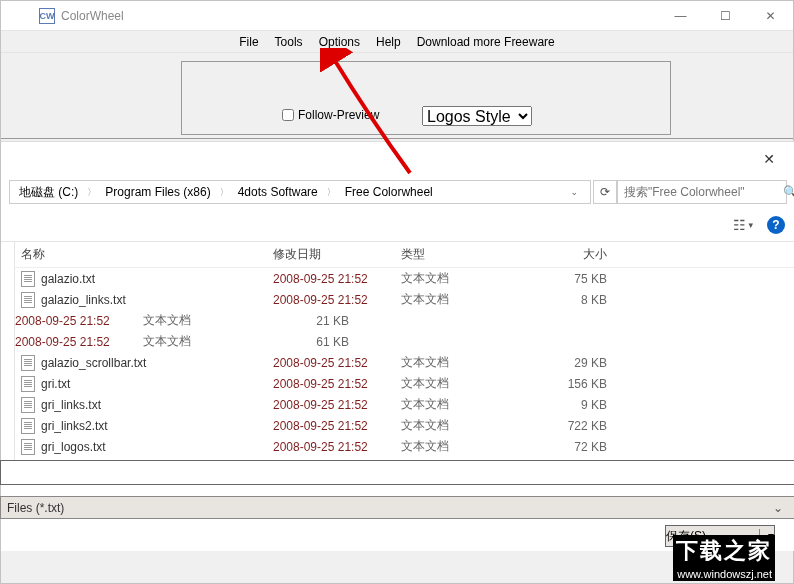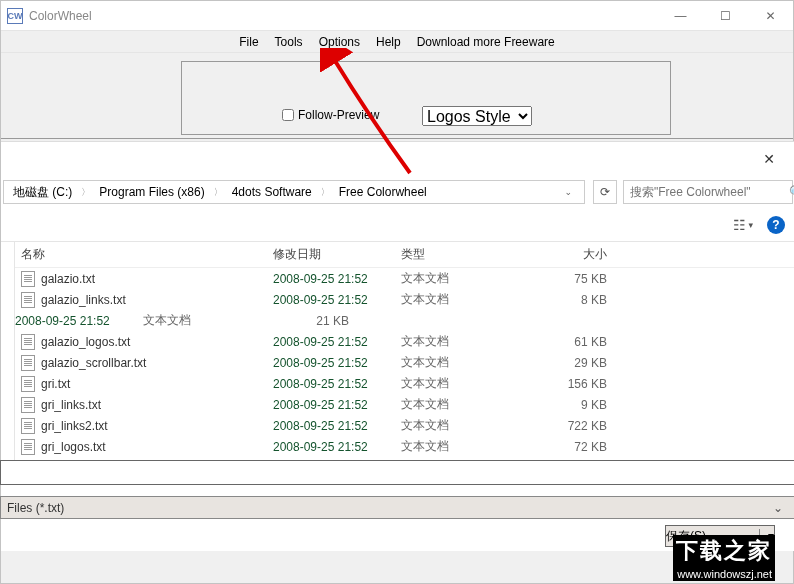--- a/index.html
+++ b/index.html
@@ -1,20 +1,20 @@
 <!DOCTYPE html>
 <html><head>
 <meta charset="utf-8">
 <style>
   * { box-sizing: border-box; margin: 0; padding: 0; font-family: "Segoe UI", "Microsoft YaHei", sans-serif; }
   body { width: 794px; height: 584px; background: #fff; position: relative; overflow: hidden; font-size: 12px; }
 
   
   .app-window { position: absolute; top: 0; left: 0; width: 794px; height: 584px; border: 1px solid #c3c3c3; background: #f0f0f0; }
-  .titlebar { height: 30px; display: flex; align-items: center; border-bottom: 1px solid #e5e5e5; background: #fff; }
+  .titlebar { height: 30px; display: flex; align-items: center; border-bottom: 1px solid #e5e5e5; background: #fff; padding-left: 32px; }
   .titlebar .app-icon { width: 16px; height: 16px; margin: 0 6px; display:inline-flex;align-items:center;justify-content:center;font-size:9px;font-weight:bold;color:#5a7ab8;border:1px solid #5a7ab8;}
   .titlebar .title { flex: 1; color: #888; font-size: 12px; }
   .win-btns { display: flex; height: 100%; }
   .win-btn { width: 45px; display:flex;align-items:center;justify-content:center;color:#666; }
 
   .menubar { height: 22px; background: #f0f0f0; display:flex;justify-content:center;align-items:center;gap:4px;border-bottom:1px solid #e5e5e5;}
   .menu-item { padding: 2px 6px; cursor:default; }
 
   .toolbar-area { height: 86px; background: #f0f0f0; position:relative; border-bottom:1px solid #999;}
   .toolbar-panel { position:absolute; left:180px; top:8px; width:490px; height:74px; border:1px solid #999; background:#f0f0f0;}
@@ -22,21 +22,21 @@
   .follow-row input[type=checkbox]{width:12px;height:12px;}
   .style-select { position:absolute; left:240px; top:44px; width:110px; height:20px; font-size:16px;}
 
   
   .arrow-svg { position:absolute; left:319px; top:47px; width:100px; height:130px; pointer-events:none; z-index:50;}
 
   
   .dialog { position:absolute; top:140px; left:0; width:794px; height:410px; background:#fff; border-top:1px solid #ddd;}
   .dlg-header { height:34px; display:flex;align-items:center;justify-content:flex-end;padding-right:6px;}
   .dlg-close { width:40px;height:28px;display:flex;align-items:center;justify-content:center;color:#333;font-size:14px;}
-  .breadcrumb-row { height:32px; display:flex;align-items:center;padding:0 2px;gap:6px;}
+  .breadcrumb-row { height:32px; display:flex;align-items:center;padding:0 8px;}
   .breadcrumb { flex:1;height:24px;border:1px solid #ccc;display:flex;align-items:center;padding:0 6px;gap:2px;font-size:12px;}
   .bc-sep { color:#888;font-size:9px;padding:0 4px;}
   .bc-item { padding:1px 3px;}
   .bc-dropdown { margin-left:auto;color:#666;font-size:9px;padding:0 6px;}
   .refresh-btn { width:24px;height:24px;border:1px solid #ccc;display:flex;align-items:center;justify-content:center;color:#555;margin-left:2px;}
   .search-box { width:170px;height:24px;border:1px solid #ccc;display:flex;align-items:center;padding:0 6px;gap:4px;color:#888;}
   .search-box input { border:none;outline:none;flex:1;font-size:12px;color:#333;}
   .search-box .mag { color:#2a6cc9;}
 
   .toolbar-row { height:34px;border-bottom:1px solid #e5e5e5;display:flex;align-items:center;justify-content:flex-end;padding:0 10px;gap:14px;color:#555;}
@@ -46,21 +46,21 @@
   .file-area { display:flex; height:218px; }
   .split-bar { width:14px;border-right:1px solid #e5e5e5;}
   .listing { flex:1; overflow:auto;}
   .col-headers { display:flex;height:26px;align-items:center;color:#444;font-size:12px;border-bottom:1px solid #eee;}
   .col-name { width:258px;padding-left:6px;}
   .col-date { width:128px;}
   .col-type { width:118px;}
   .col-size { width:118px;text-align:right;padding-right:30px;}
   .file-row { display:flex;height:21px;align-items:center;font-size:12px;color:#333;}
   .file-row .fn { width:258px;display:flex;align-items:center;gap:6px;padding-left:6px;}
-  .file-row .fd { width:128px;color:#14532d;}
+  .file-row .fd { width:128px;color:#7f1d1d;}
   .file-row .ft { width:118px;color:#666;}
   .file-row .fs { width:118px;text-align:right;color:#666;padding-right:30px;}
   .file-icon { width:14px;height:16px;border:1px solid #999;position:relative;background:#fff;}
   .file-icon::before { content:"";position:absolute;left:2px;top:3px;width:8px;height:1px;background:#999;box-shadow:0 2px 0 #999,0 4px 0 #999,0 6px 0 #999;}
 
   .bottom-bar { position:absolute;bottom:66px;left:-1px;width:796px;height:25px;border:1px solid #666;background:#fff;}
   .filter-bar { position:absolute;bottom:32px;left:-1px;width:796px;height:23px;border:1px solid #888;background:#e8e4e0;display:flex;align-items:center;padding:0 6px;font-size:12px;color:#333;}
   .filter-bar .arrow { margin-left:auto;padding-right:6px;color:#555;}
   .save-row { position:absolute;bottom:4px;right:20px;display:flex;gap:8px;}
   .save-btn { width:110px;height:22px;border:1px solid #666;background:#e8e4e0;display:flex;align-items:center;justify-content:center;font-size:12px;}
@@ -172,24 +172,20 @@
               <div class="fd">2008-09-25 21:52</div>
               <div class="ft">文本文档</div>
               <div class="fs">8 KB</div>
             </div>
             <div class="file-row">
               <div class="fd">2008-09-25 21:52</div>
               <div class="ft">文本文档</div>
               <div class="fs">21 KB</div>
             </div>
             <div class="file-row">
-              <div class="fn">
-                <span class="file-icon"></span>
-                <span>galazio_logos.txt</span>
-              </div>
               <div class="fd">2008-09-25 21:52</div>
               <div class="ft">文本文档</div>
               <div class="fs">61 KB</div>
             </div>
             <div class="file-row">
               <div class="fn">
                 <span class="file-icon"></span>
                 <span>galazio_scrollbar.txt</span>
               </div>
               <div class="fd">2008-09-25 21:52</div>

